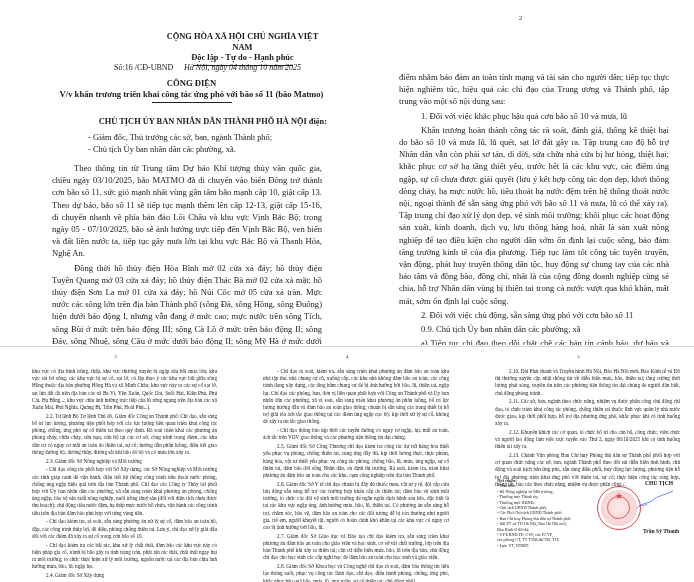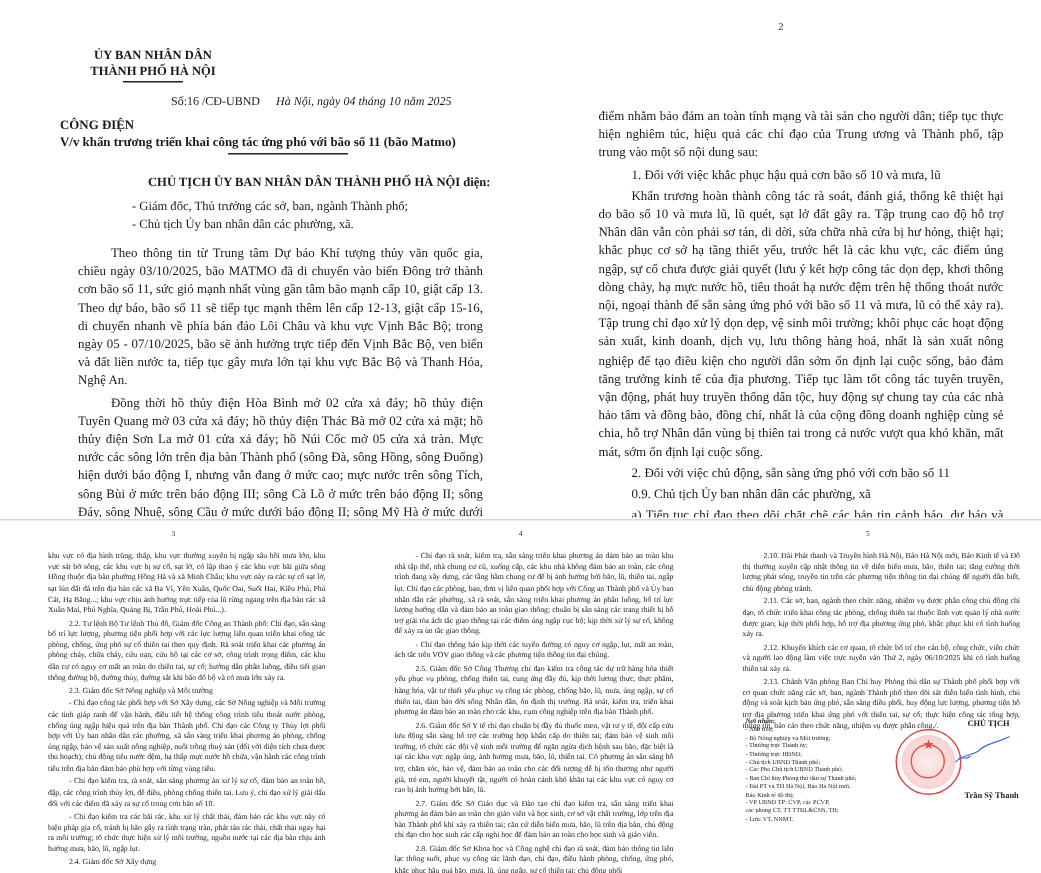--- a/index.html
+++ b/index.html
@@ -22,21 +22,21 @@
   .big p { text-align: justify; text-indent: 22px; margin-bottom: 2px; }
   .big p.noind { text-indent: 0; margin-top: 39px; }
 
   .hdr { position: absolute; top: 32px; left: 52px; right: 20px; height: 60px; font-size: 8.4px; }
   .hdr .lcol { position: absolute; left: 0; width: 100px; text-align: center; font-weight: bold; line-height: 10.5px; }
   .hdr .rcol { position: absolute; left: 106px; right: 0; text-align: center; font-weight: bold; line-height: 10.5px; }
   .hdr .uline { display: block; margin: 1px auto 0; height: 1px; background: #222; }
   .hdr .so { position: absolute; top: 30px; left: 14px; font-size: 8px; margin-left: 48px; }
   .hdr .date { position: absolute; top: 30px; left: 106px; right: 0; text-align: center; font-style: italic; font-size: 8px; }
 
-  .title-block { position: absolute; top: 78px; left: 40px; right: 4px; text-align: left; font-weight: bold; font-size: 8.6px; line-height: 11px; }
+  .title-block { position: absolute; top: 78px; left: 40px; right: 4px; text-align: center; font-weight: bold; font-size: 8.6px; line-height: 11px; }
   .title-block .uline { display: block; width: 80px; height: 1px; background: #222; margin: 2px auto 0; }
 
   .to-block { position: absolute; top: 116px; left: 40px; right: 20px; font-size: 8.4px; line-height: 12px; }
   .to-block .center { text-align: right; font-weight: bold; }
   .to-block .rec { padding-left: 48px; }
 
   .pnum { position: absolute; text-align: center; font-size: 7px; color: #333; }
 
   
   .small { font-size: 5.2px; line-height: 7.2px; }
@@ -56,24 +56,24 @@
   .sigline { position: absolute; left: 38px; top: 12px; width: 40px; height: 22px; }
 </style>
 </head>
 <body>
 
 <div class="sep-h"></div>
 <div class="sep-h2"></div>
 
 <div class="page big" id="p1">
   <div class="hdr">
-    <div class="lcol">
-      <div>ỦY BAN NHÂN DÂN</div>
-      <div>THÀNH PHỐ HÀ NỘI</div>
-      <span class="uline" style="width:40px"></span>
+    <div class="rcol">
+      <div>CỘNG HÒA XÃ HỘI CHỦ NGHĨA VIỆT NAM</div>
+      <div>Độc lập - Tự do - Hạnh phúc</div>
+      <span class="uline" style="width:100px"></span>
     </div>
     <div class="so">Số:16     /CĐ-UBND</div>
     <div class="date">Hà Nội, ngày 04  tháng 10 năm 2025</div>
   </div>
 
   <div class="title-block">
     <div>CÔNG ĐIỆN</div>
     <div>V/v khẩn trương triển khai công tác ứng phó với bão số 11 (bão Matmo)</div>
     <span class="uline"></span>
   </div>

